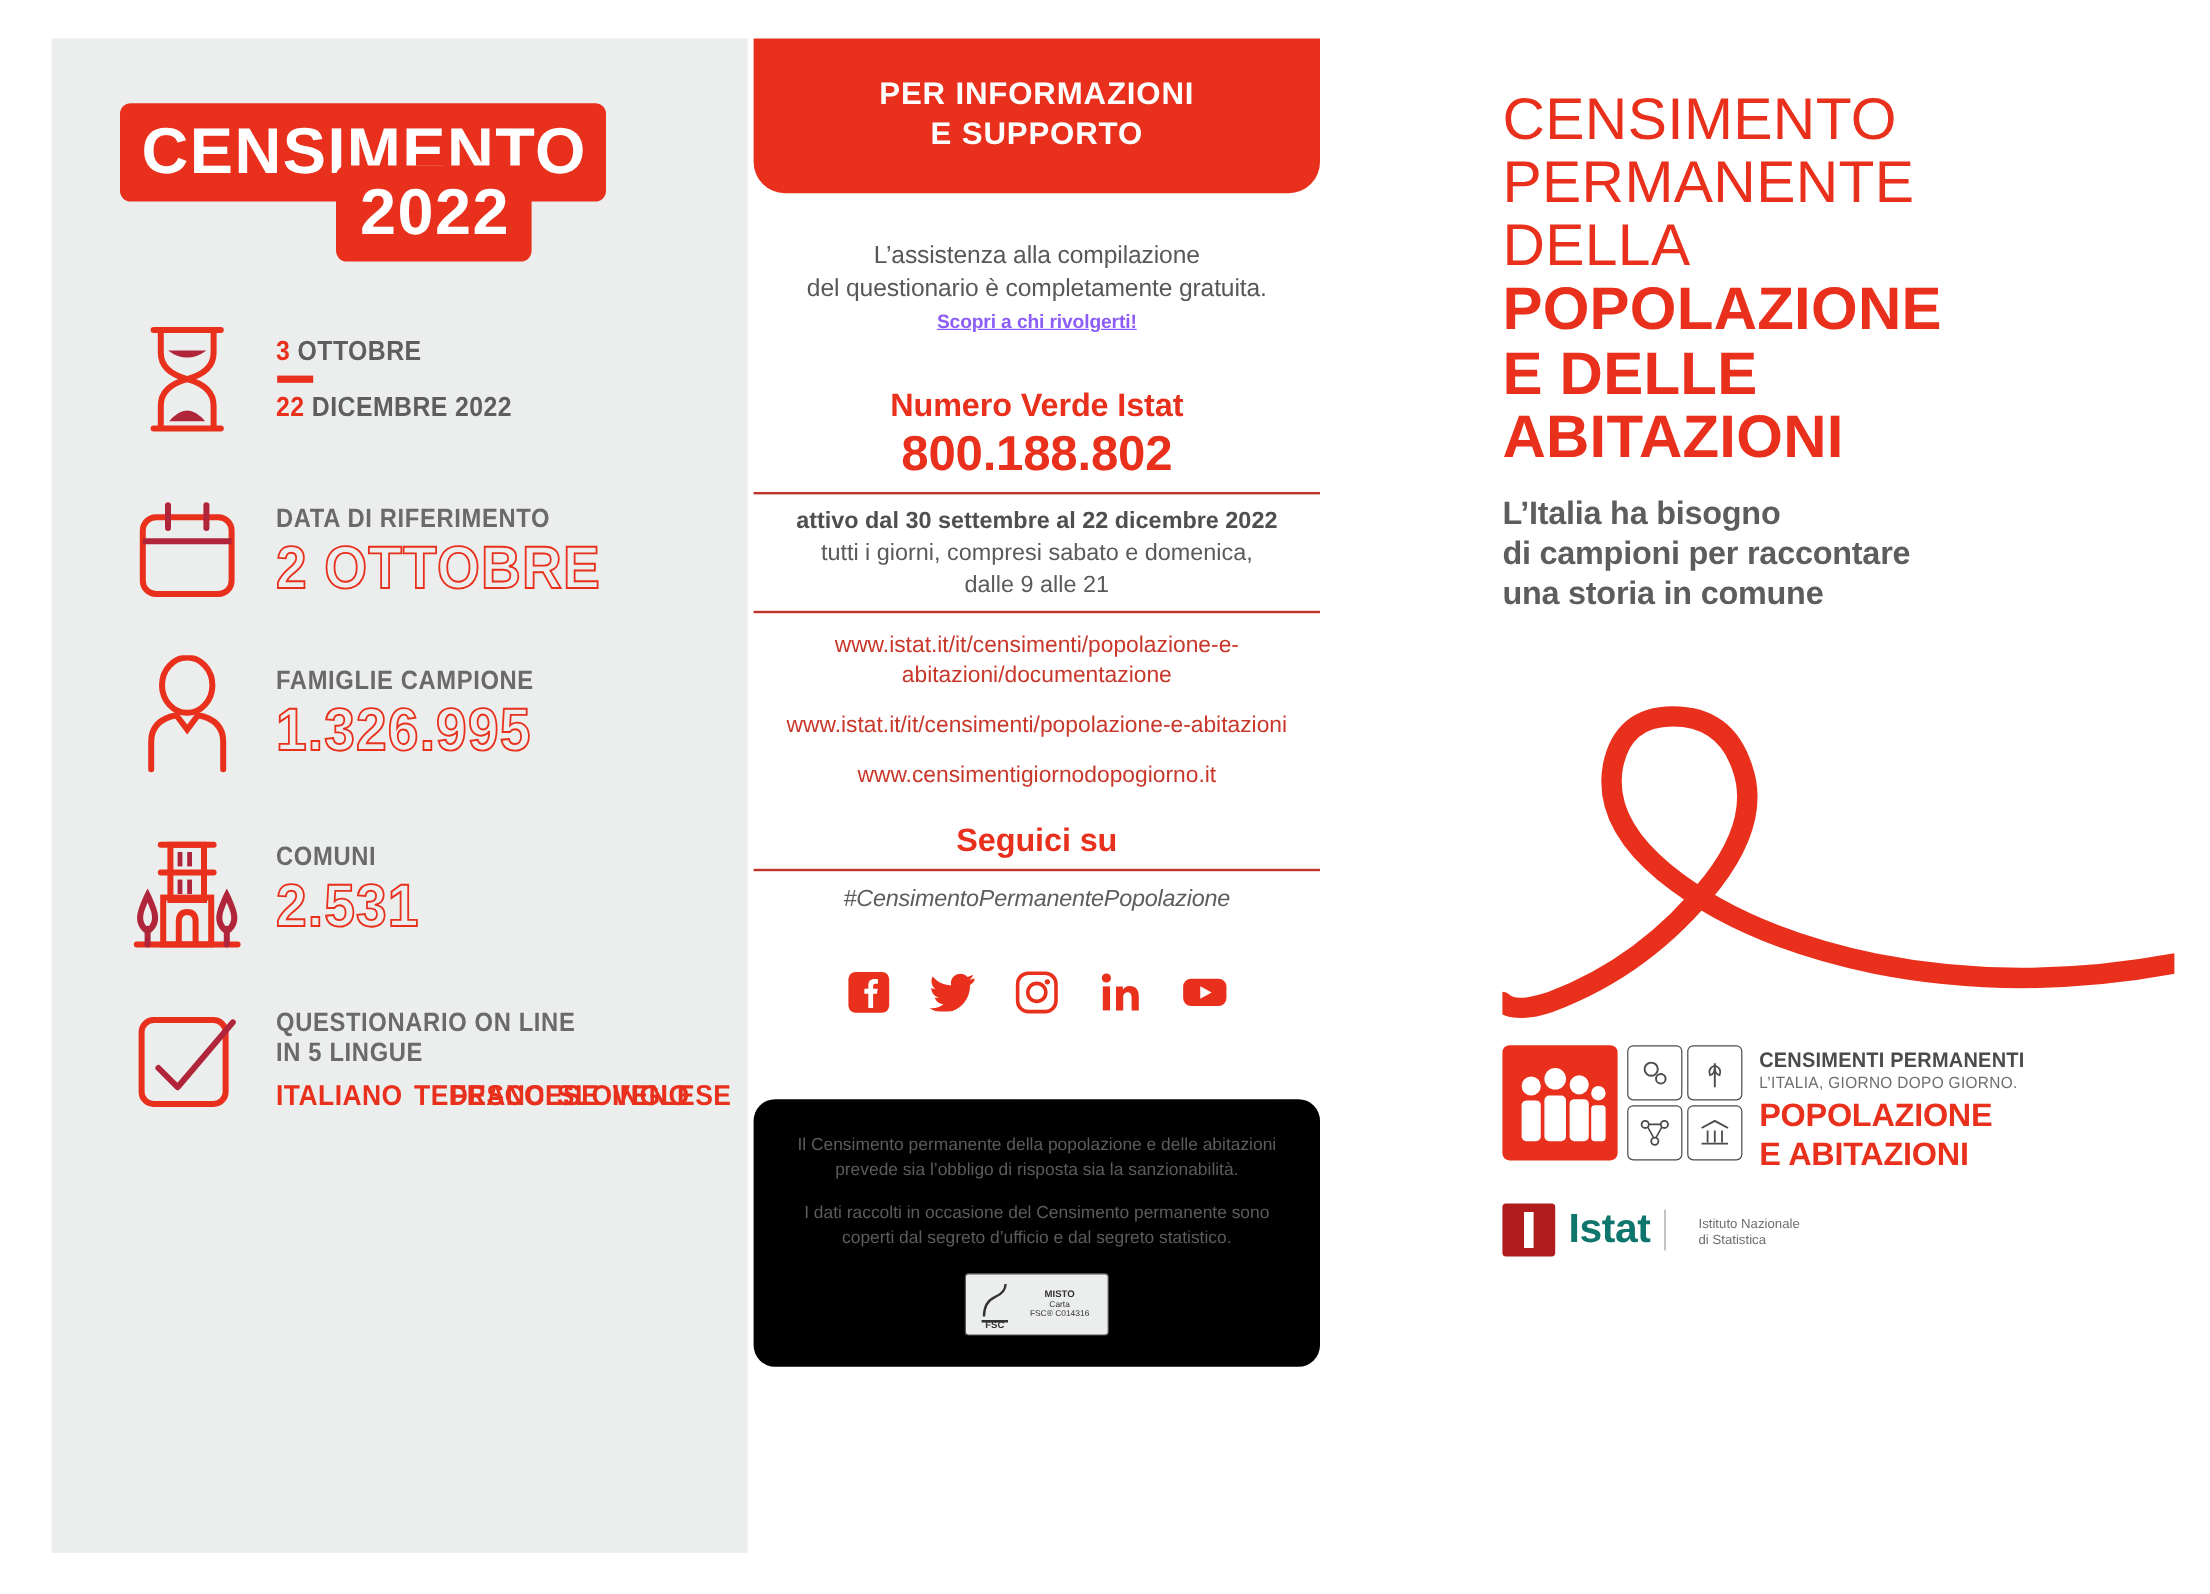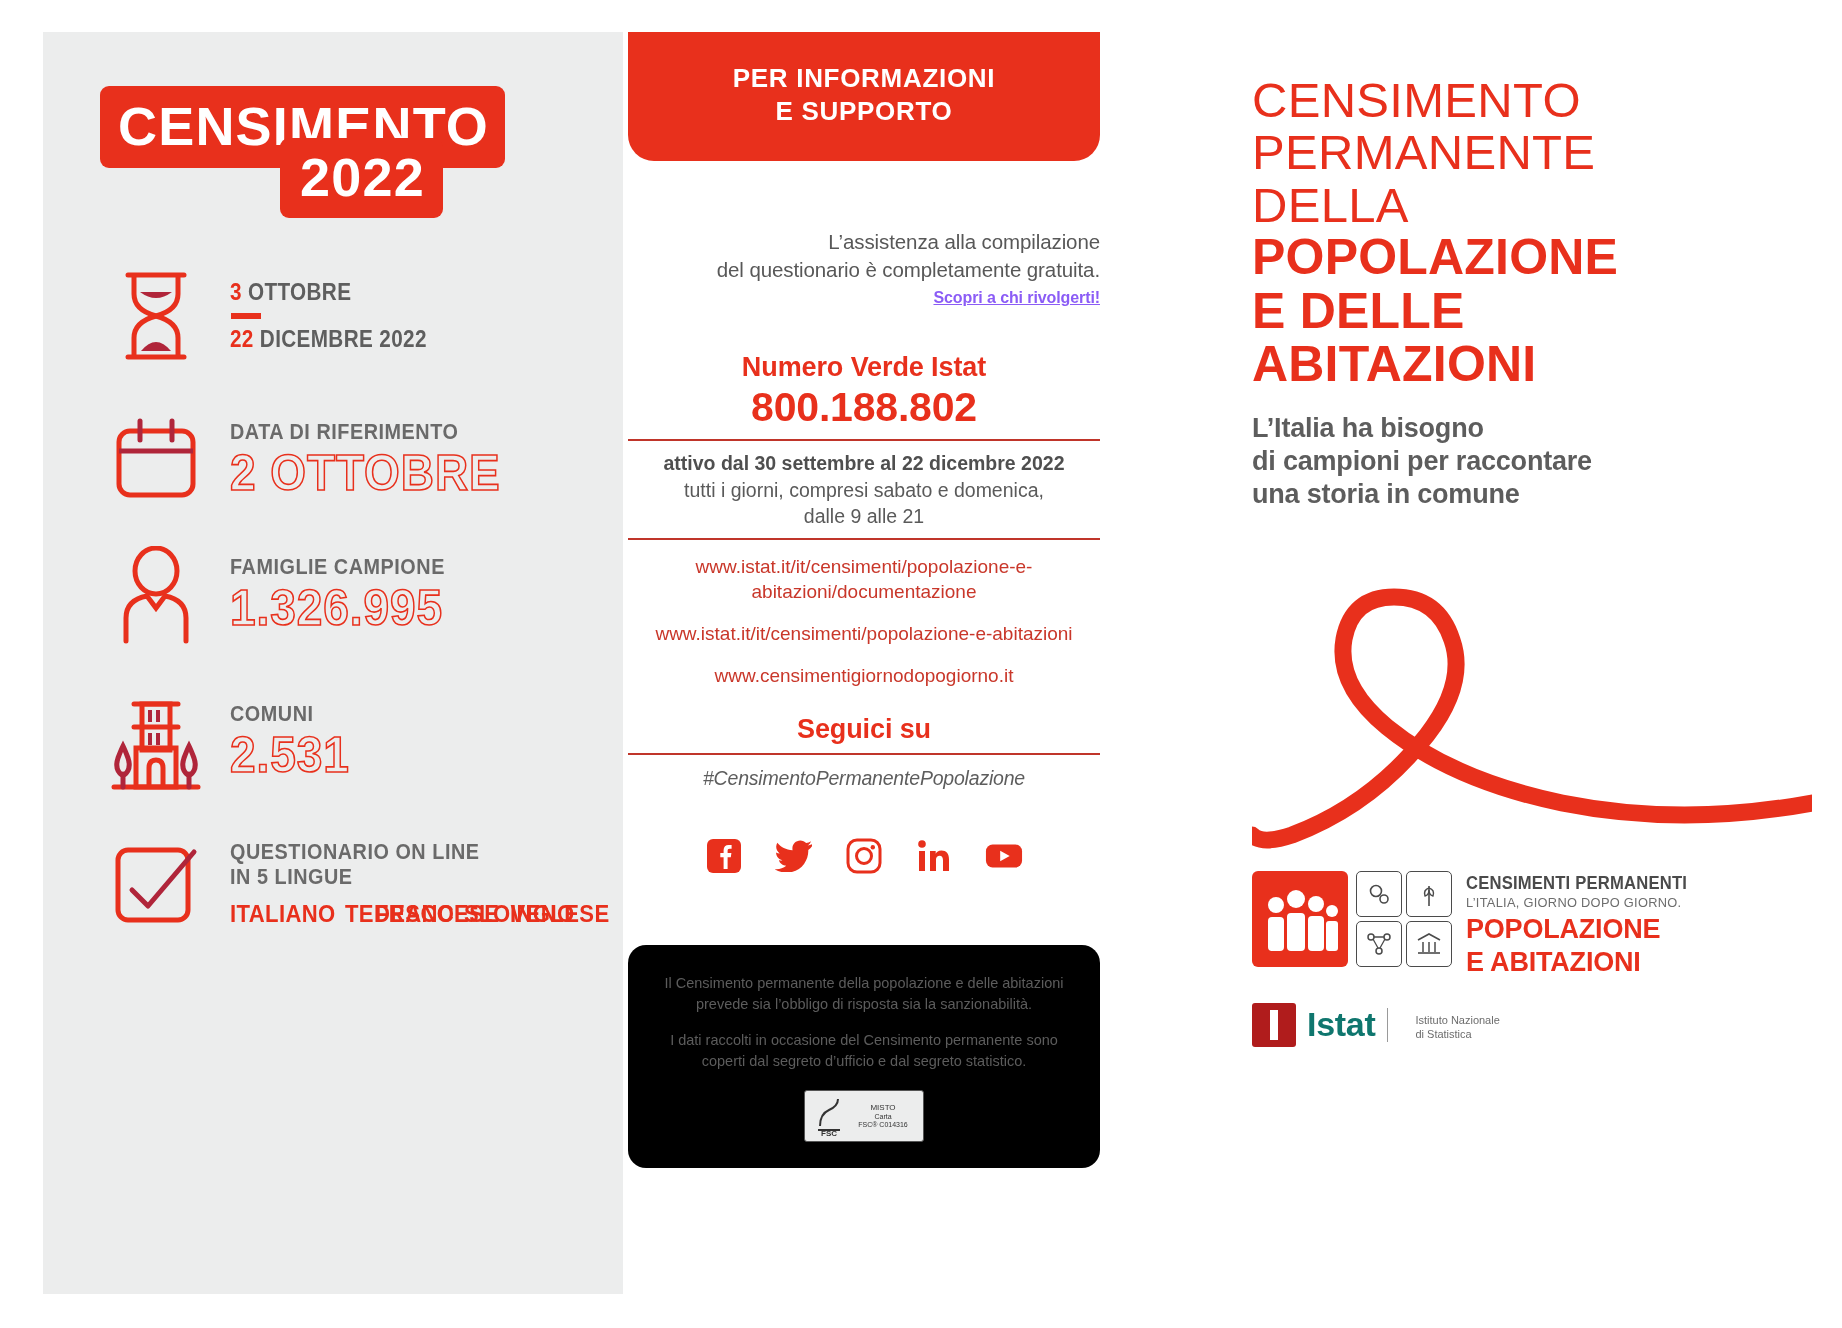--- a/index.html
+++ b/index.html
@@ -66,21 +66,21 @@
   
   .mid-panel { position: absolute; left: 628px; top: 32px; width: 472px; height: 1262px; }
   .info-header {
     background: #e8301c; color: #fff;
     border-radius: 0 0 26px 26px;
     padding: 30px 18px 33px;
     text-align: center;
     font-size: 26px; font-weight: bold; letter-spacing: .7px; line-height: 1.26;
   }
   .assist-text {
-    margin-top: 67px; text-align: right;
+    margin-top: 38px; text-align: center;
     color: #585858; font-size: 20.5px; line-height: 1.38; letter-spacing: -.1px;
   }
   .assist-cta { color: #8b5cf6; font-weight: bold; margin-top: 3px; font-size: 16px; text-decoration: underline; }
 
   .sec-title {
     text-align: center; color: #e8301c;
     font-size: 27px; font-weight: bold; letter-spacing: -.1px;
   }
   .nv-title { margin-top: 43px; }
   .nv-number {
@@ -107,21 +107,21 @@
   }
   .legal-p { color: #5c5c5c; font-size: 14.5px; line-height: 1.45; }
   .legal-p + .legal-p { margin-top: 15px; }
   .fsc-box {
     margin: 18px auto 4px; width: 120px; height: 52px;
     border: 1.4px solid #555; border-radius: 3px;
     display: flex; align-items: center; padding: 3px 5px; background: #eceded;
   }
   .fsc-left { width: 38px; display: flex; align-items: center; justify-content: center; }
   .fsc-right { flex: 1; text-align: center; line-height: 1.18; }
-  .fsc-t1 { font-size: 8px; font-weight: normal; color: #333; text-align: center; }
+  .fsc-t1 { font-size: 8px; font-weight: bold; color: #333; text-align: center; }
   .fsc-t2 { font-size: 7px; color: #333; }
   .fsc-t3 { font-size: 7px; color: #333; }
 
   
   .right-panel { position: absolute; left: 1252px; top: 32px; width: 560px; height: 1262px; }
   .headline { margin-top: 42px; color: #e8301c; }
   .hl-light { font-size: 49px; font-weight: normal; line-height: 1.07; letter-spacing: .3px; }
   .hl-bold { font-size: 50px; font-weight: bold; line-height: 1.07; letter-spacing: .2px; }
   .subhead { margin-top: 20px; color: #5d5d5d; font-size: 27px; font-weight: bold; line-height: 1.22; letter-spacing: -.2px; }
 

